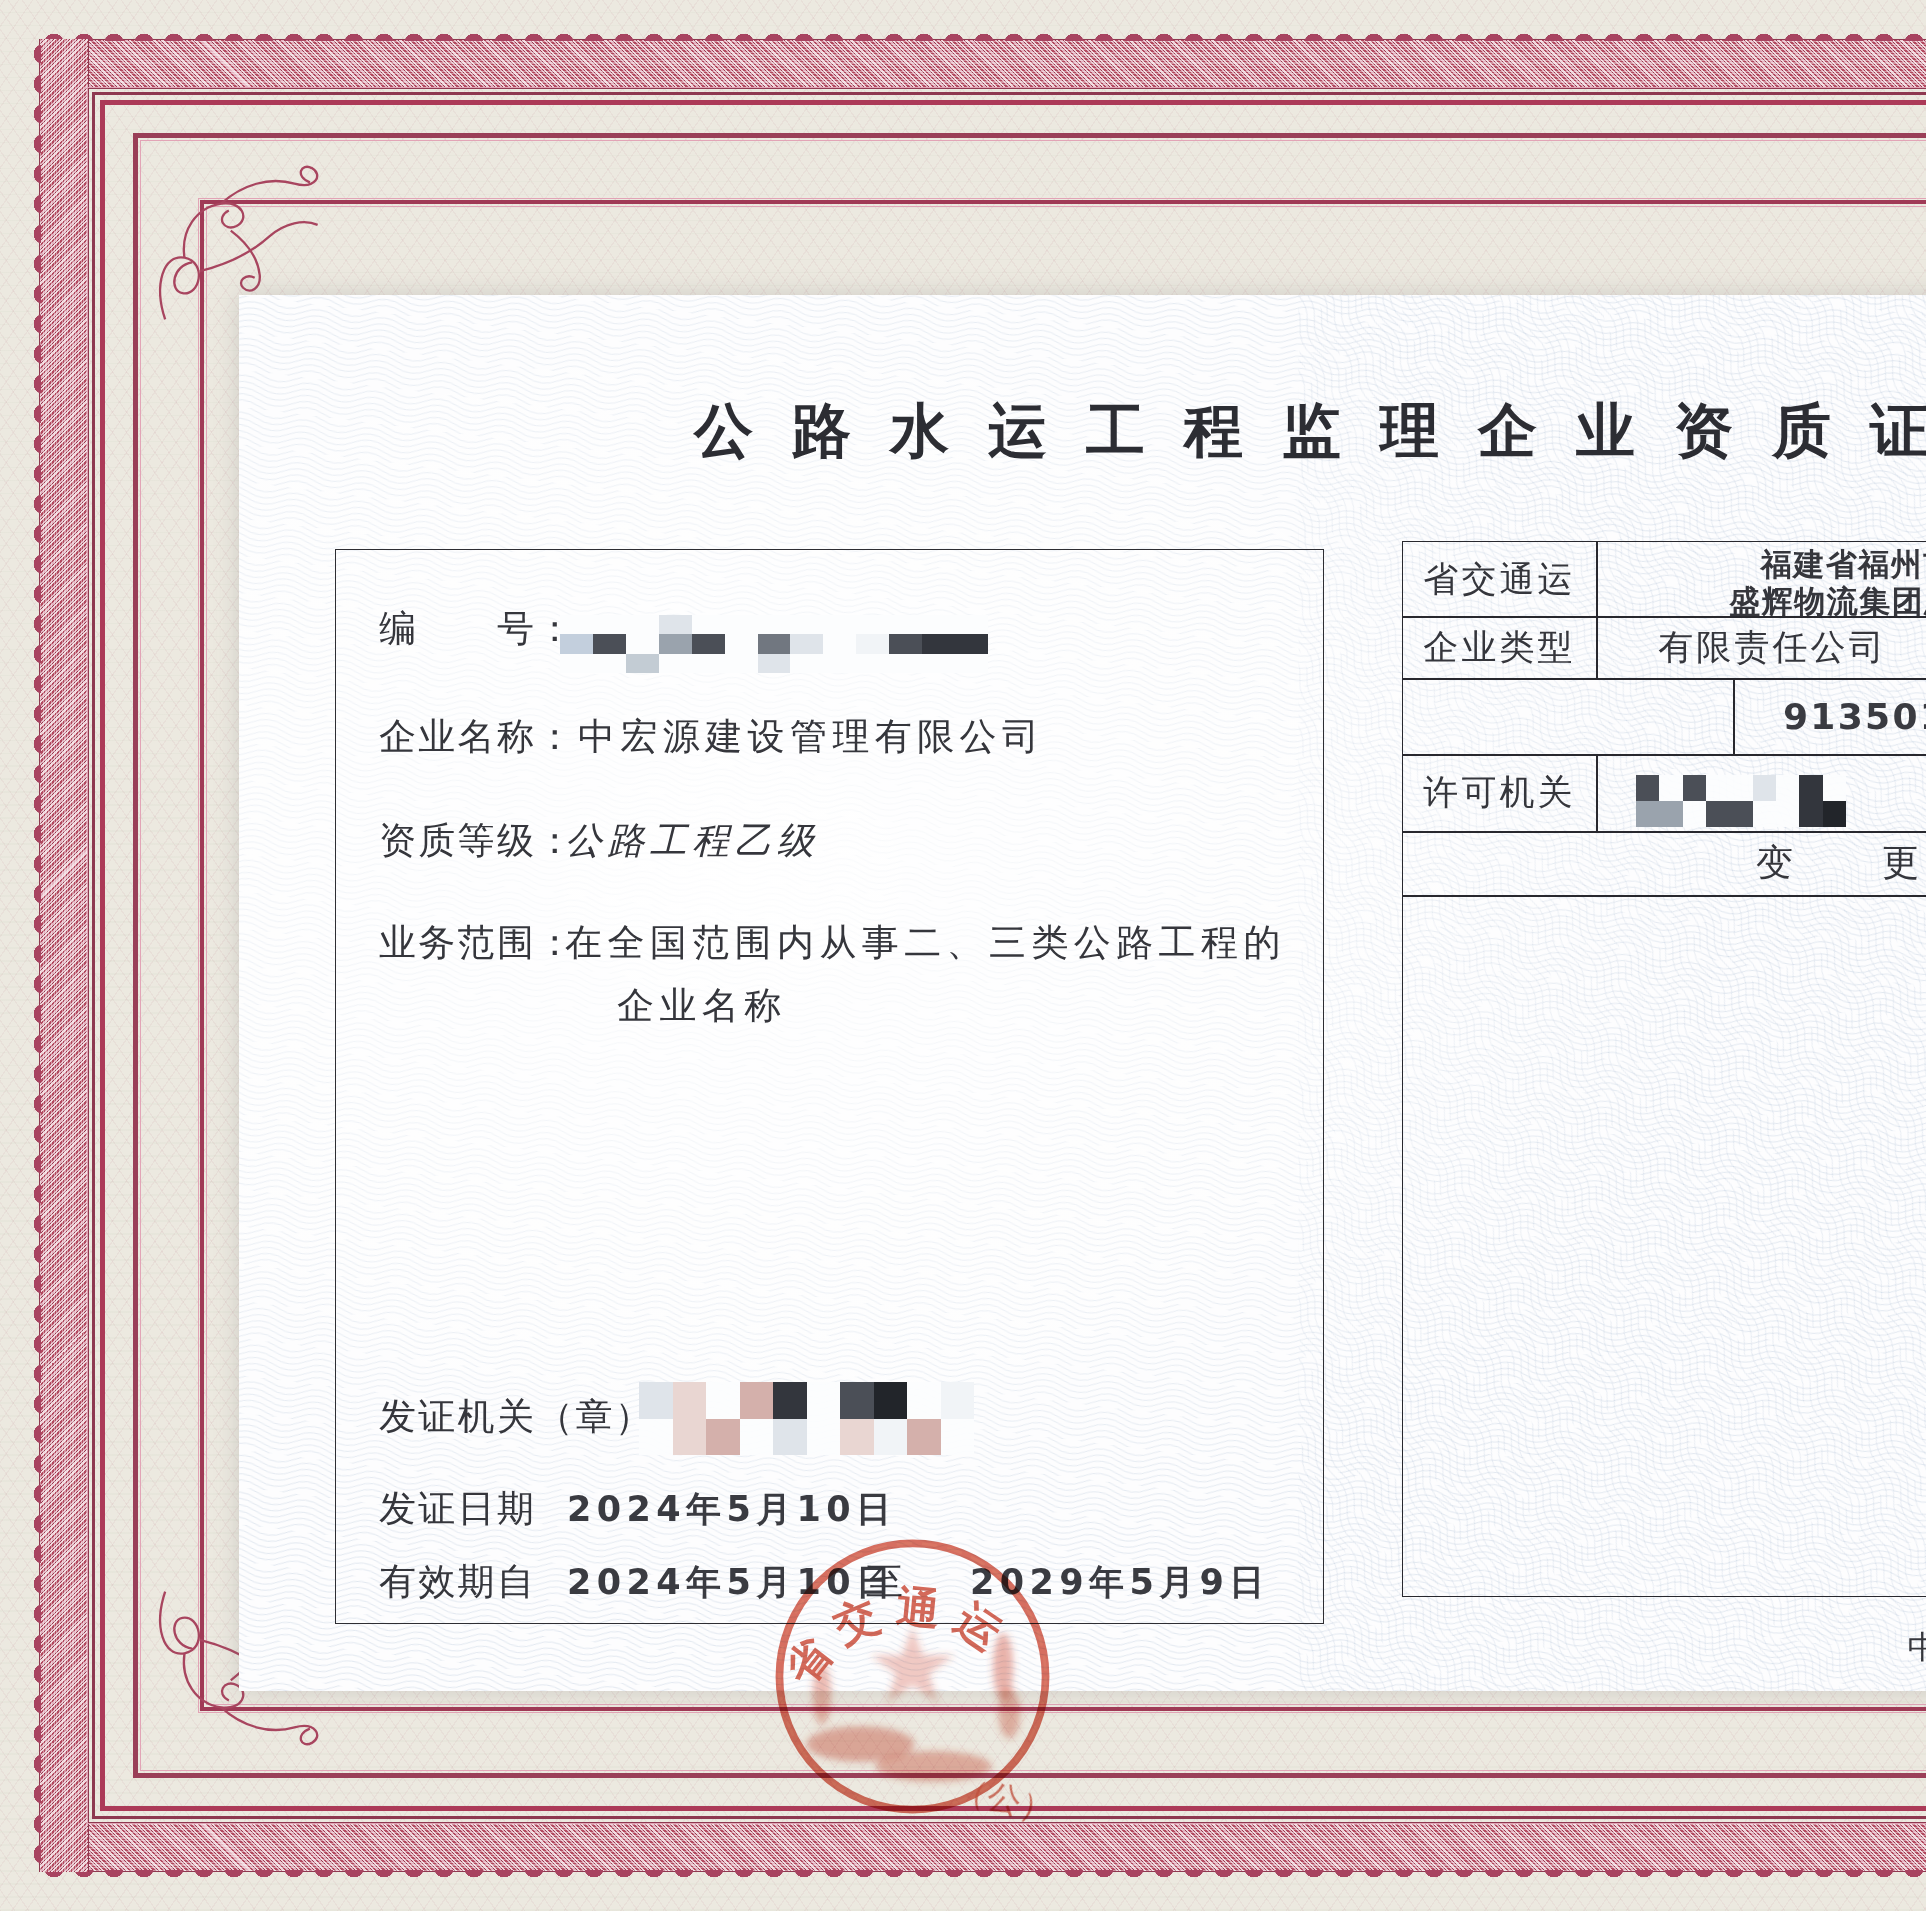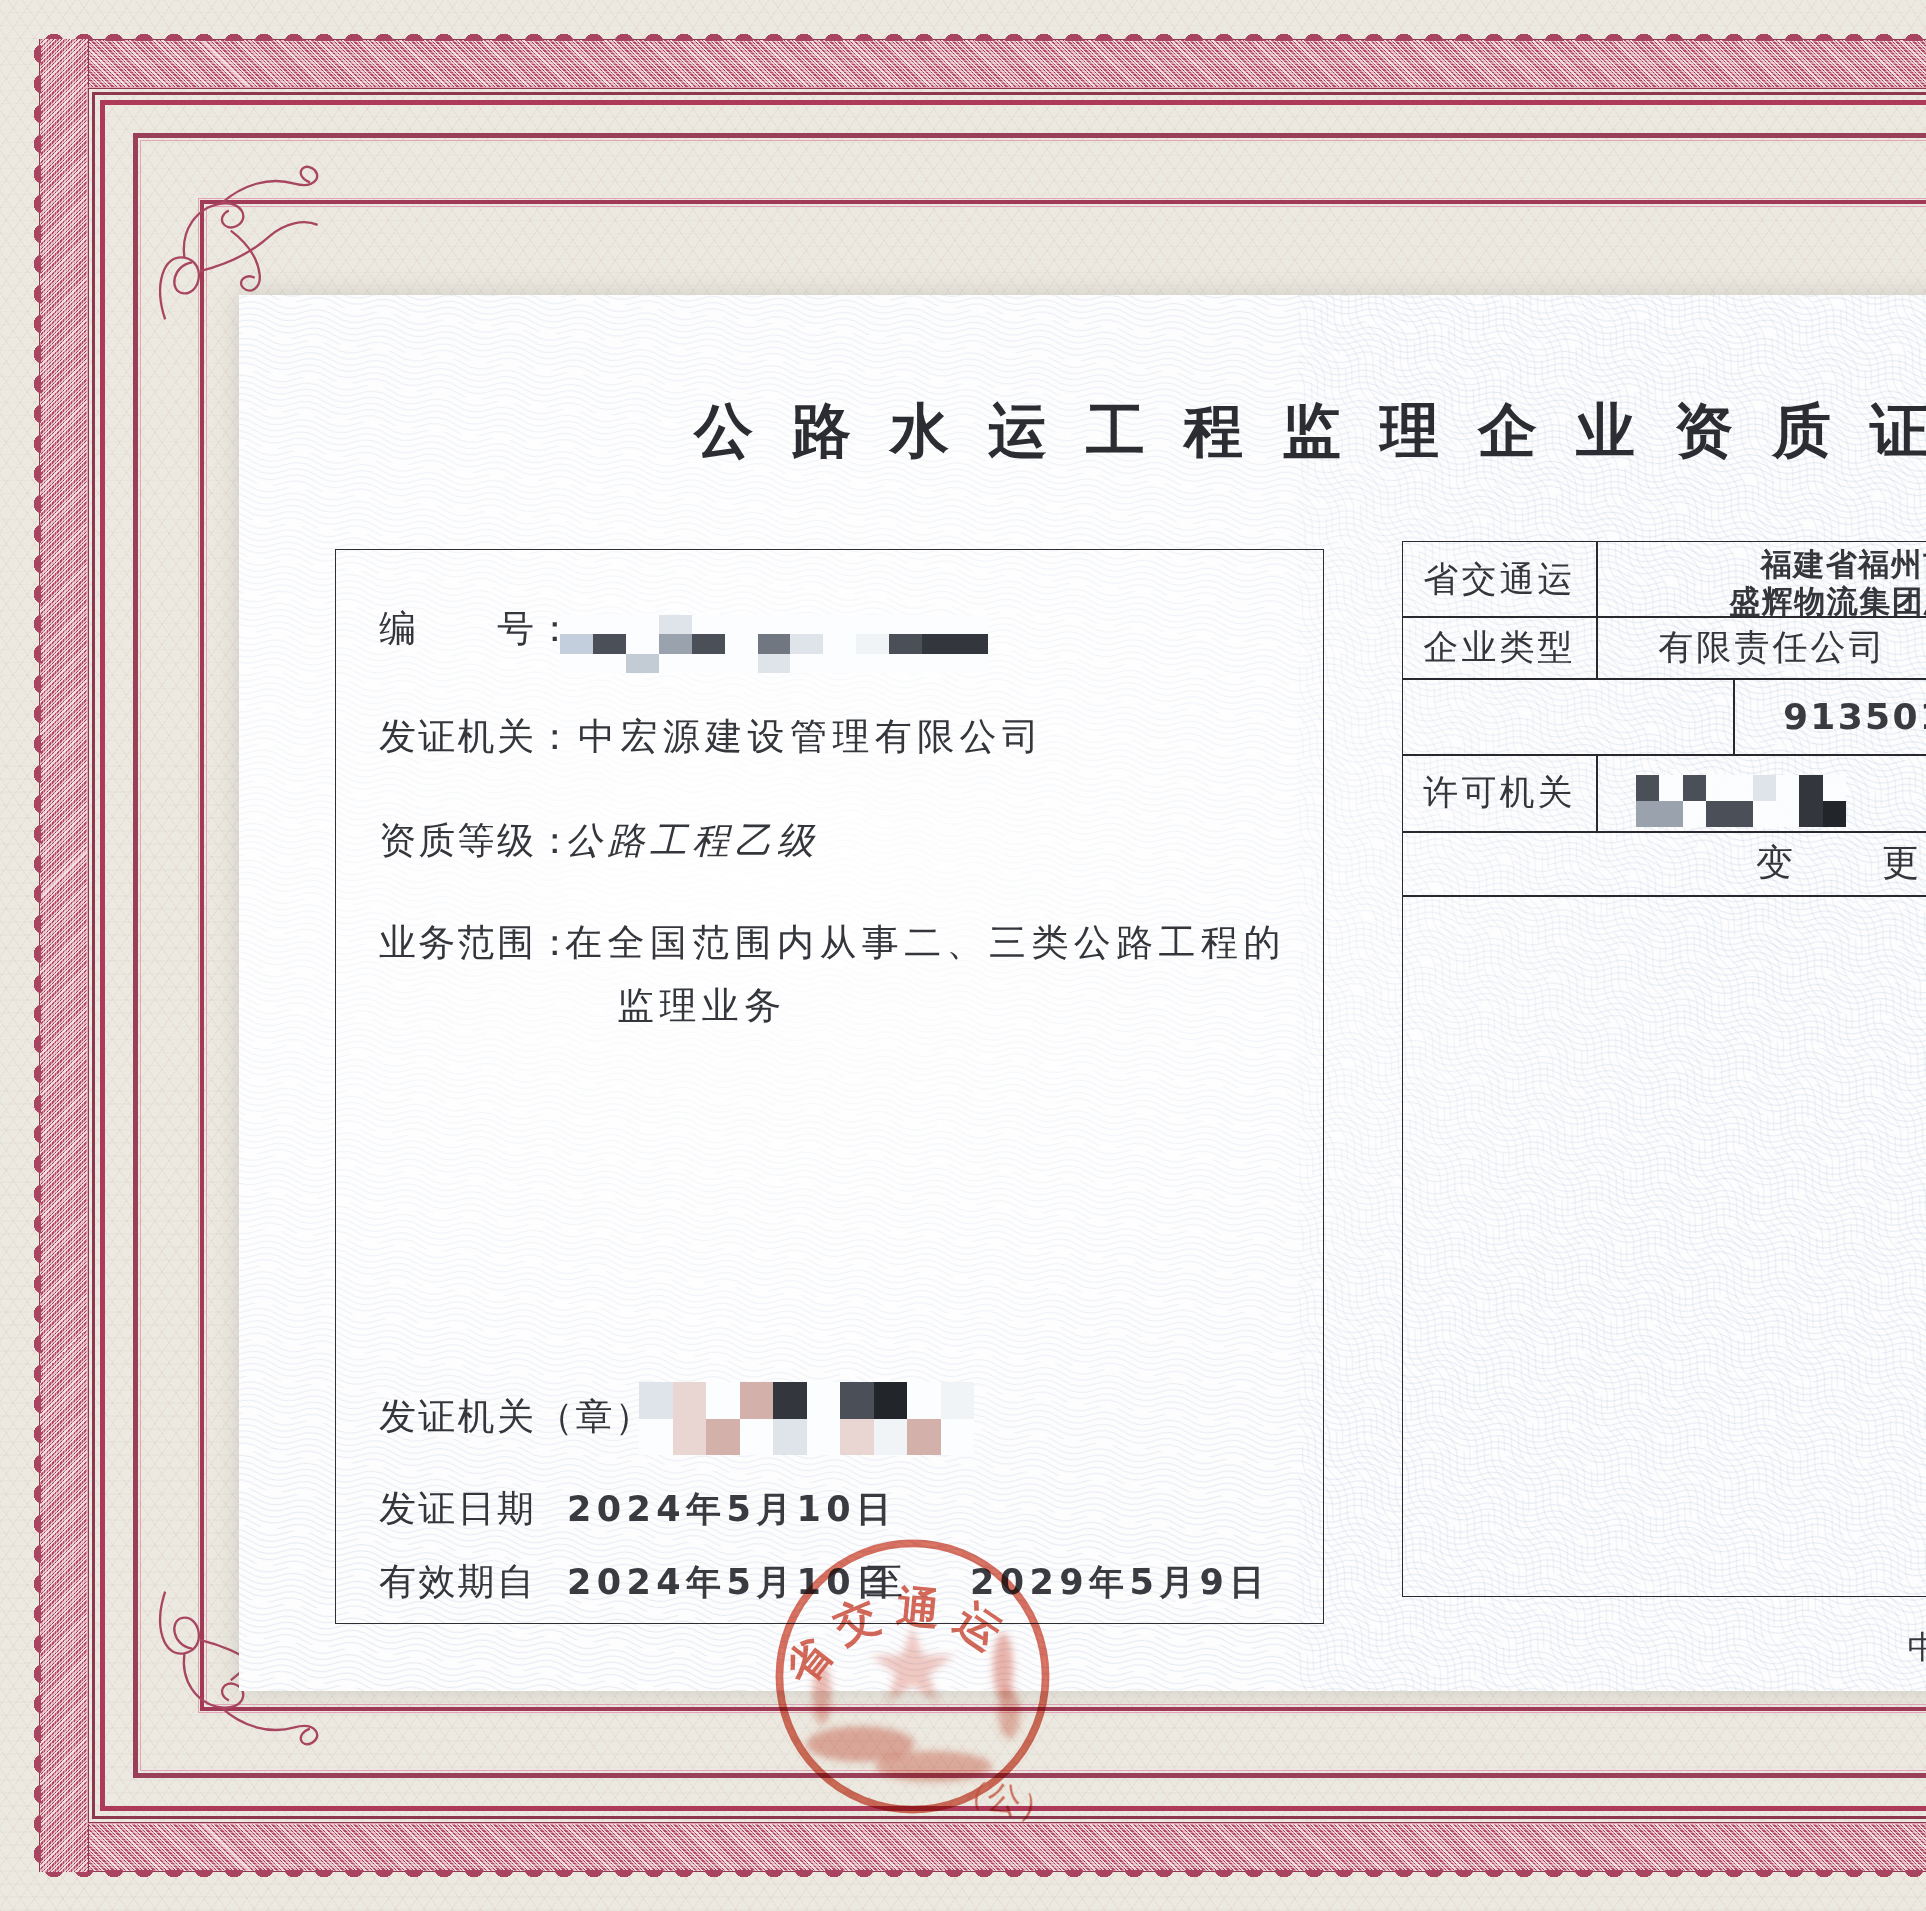--- a/index.html
+++ b/index.html
@@ -188,33 +188,33 @@
           <div style="background: rgb(223, 228, 234);"></div>
           <div style="background: transparent;"></div>
           <div style="background: transparent;"></div>
           <div style="background: transparent;"></div>
           <div style="background: transparent;"></div>
           <div style="background: transparent;"></div>
           <div style="background: transparent;"></div>
         </div>
 
       <div class="lrow r-name">
-        <span class="lab">发证机关：</span>
+        <span class="lab">企业名称：</span>
         <span class="val">中宏源建设管理有限公司</span>
       </div>
       <div class="lrow r-grade">
         <span class="lab">资质等级：</span>
         <span class="val">公路工程乙级</span>
       </div>
       <div class="lrow r-scope">
         <span class="lab">业务范围：</span>
         <span class="val">在全国范围内从事二、三类公路工程的</span>
       </div>
       <div class="lrow r-scope2">
-        <span class="val">监理业务</span>
+        <span class="val">企业名称</span>
       </div>
 
       <div class="lrow r-issuer">
         <span class="lab">发证机关（章）</span>
       </div>
       <div class="lrow r-idate">
         <span class="lab">发证日期</span>
         <span class="val datefont">2024年5月10日</span>
       </div>
       <div class="lrow r-valid">

